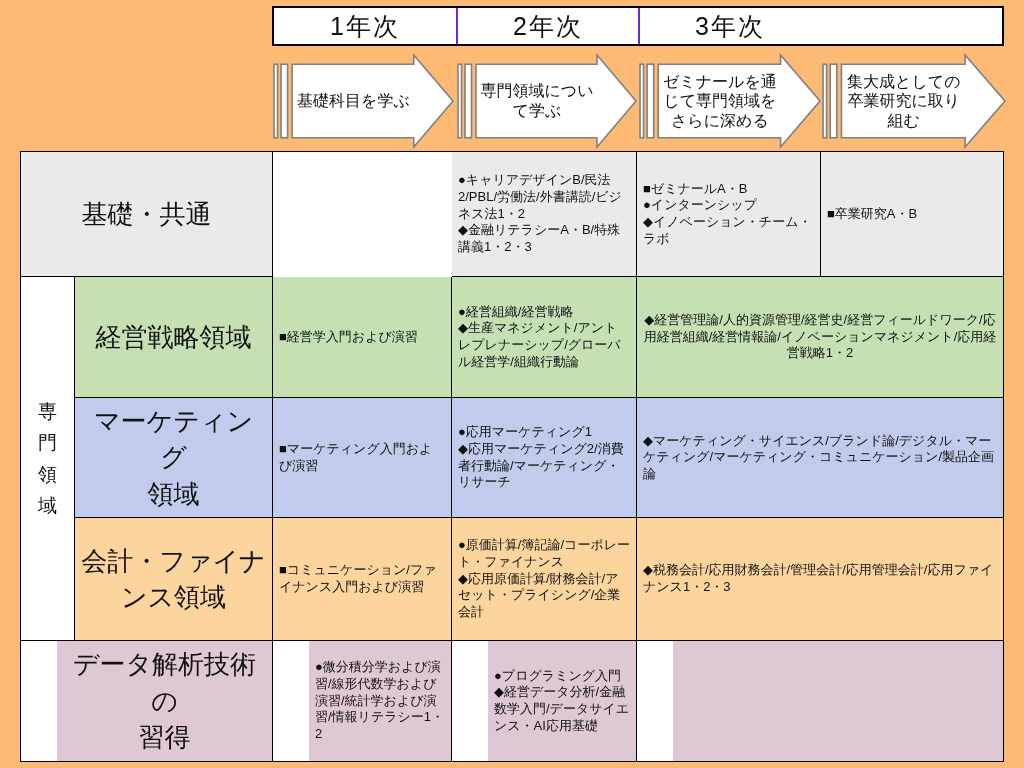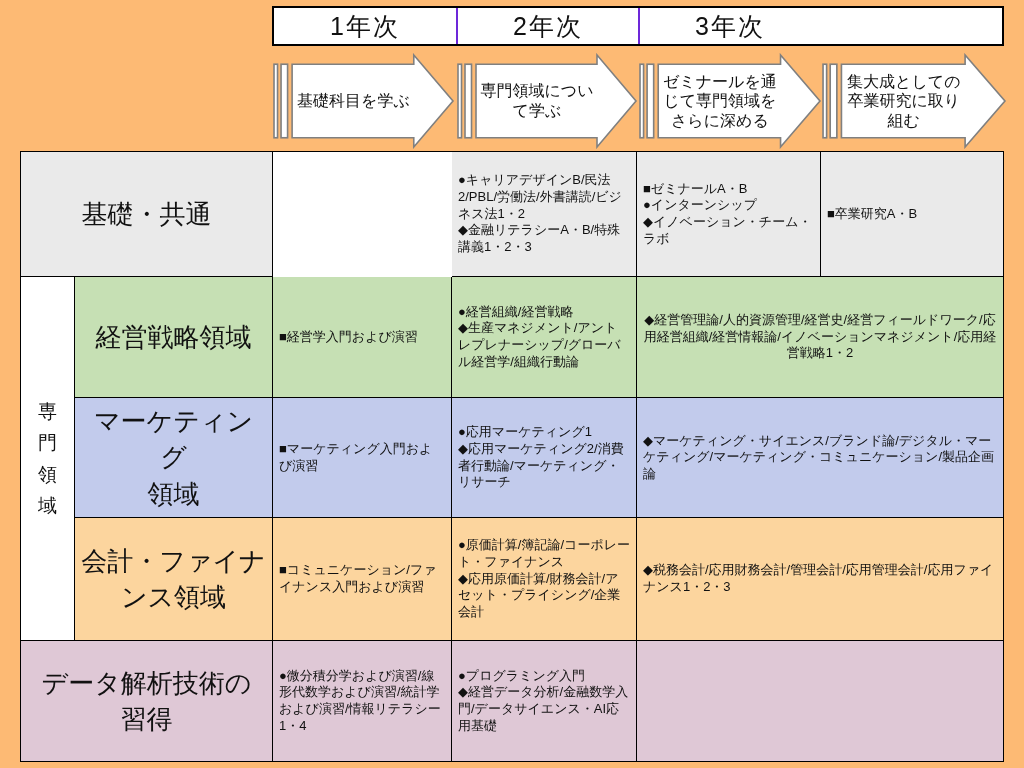--- a/index.html
+++ b/index.html
@@ -25,21 +25,21 @@
   .curriculum{position:absolute;left:20px;top:151px;width:984px;height:611px;
     box-sizing:border-box;border:1px solid #000;background:#fff;
     display:grid;
     grid-template-columns:54px 198px 179px 185px 184px 182px;
     grid-template-rows:125px 121px 120px 123px 120px;}
   .cell{box-sizing:border-box;border-right:1px solid #000;border-bottom:1px solid #000;
     display:flex;align-items:center;padding:4px 6px;
     font-size:13px;line-height:1.28;white-space:pre-wrap;overflow:hidden;
     word-break:break-word;}
   .no-r{border-right:none;}
-  .no-b{border-bottom:none;}
+  .no-b{border-bottom:none;margin-left:36px;}
   .row-label{justify-content:center;text-align:center;font-size:26px;line-height:1.4;white-space:pre-line;}
   .vertical-label{justify-content:center;text-align:center;font-size:19px;line-height:1.65;white-space:pre-line;background:#fff;}
   .bg-gray{background:#eaeaea;}
   .bg-green{background:#c6e0b4;}
   .bg-blue{background:#c2cbec;}
   .bg-orange{background:#fcd59e;}
   .bg-pink{background:#dfc8d6;}
 </style>
 </head>
 <body>
@@ -120,19 +120,19 @@
 
     <div class="cell row-label bg-orange" style="grid-column:2;grid-row:4;">会計・ファイナ
 ンス領域</div>
     <div class="cell bg-orange" style="grid-column:3;grid-row:4;">■コミュニケーション/ファイナンス入門および演習</div>
     <div class="cell bg-orange" style="grid-column:4;grid-row:4;">●原価計算/簿記論/コーポレート・ファイナンス
 ◆応用原価計算/財務会計/アセット・プライシング/企業会計</div>
     <div class="cell bg-orange no-r" style="grid-column:5/7;grid-row:4;">◆税務会計/応用財務会計/管理会計/応用管理会計/応用ファイナンス1・2・3</div>
 
     <div class="cell row-label bg-pink no-b" style="grid-column:1/3;grid-row:5;">データ解析技術の
 習得</div>
-    <div class="cell bg-pink no-b" style="grid-column:3;grid-row:5;">●微分積分学および演習/線形代数学および演習/統計学および演習/情報リテラシー1・4</div>
+    <div class="cell bg-pink no-b" style="grid-column:3;grid-row:5;">●微分積分学および演習/線形代数学および演習/統計学および演習/情報リテラシー1・2</div>
     <div class="cell bg-pink no-b" style="grid-column:4;grid-row:5;">●プログラミング入門
 ◆経営データ分析/金融数学入門/データサイエンス・AI応用基礎</div>
     <div class="cell bg-pink no-b no-r" style="grid-column:5/7;grid-row:5;"></div>
 
   </div>
 </div>
 
 </body></html>

